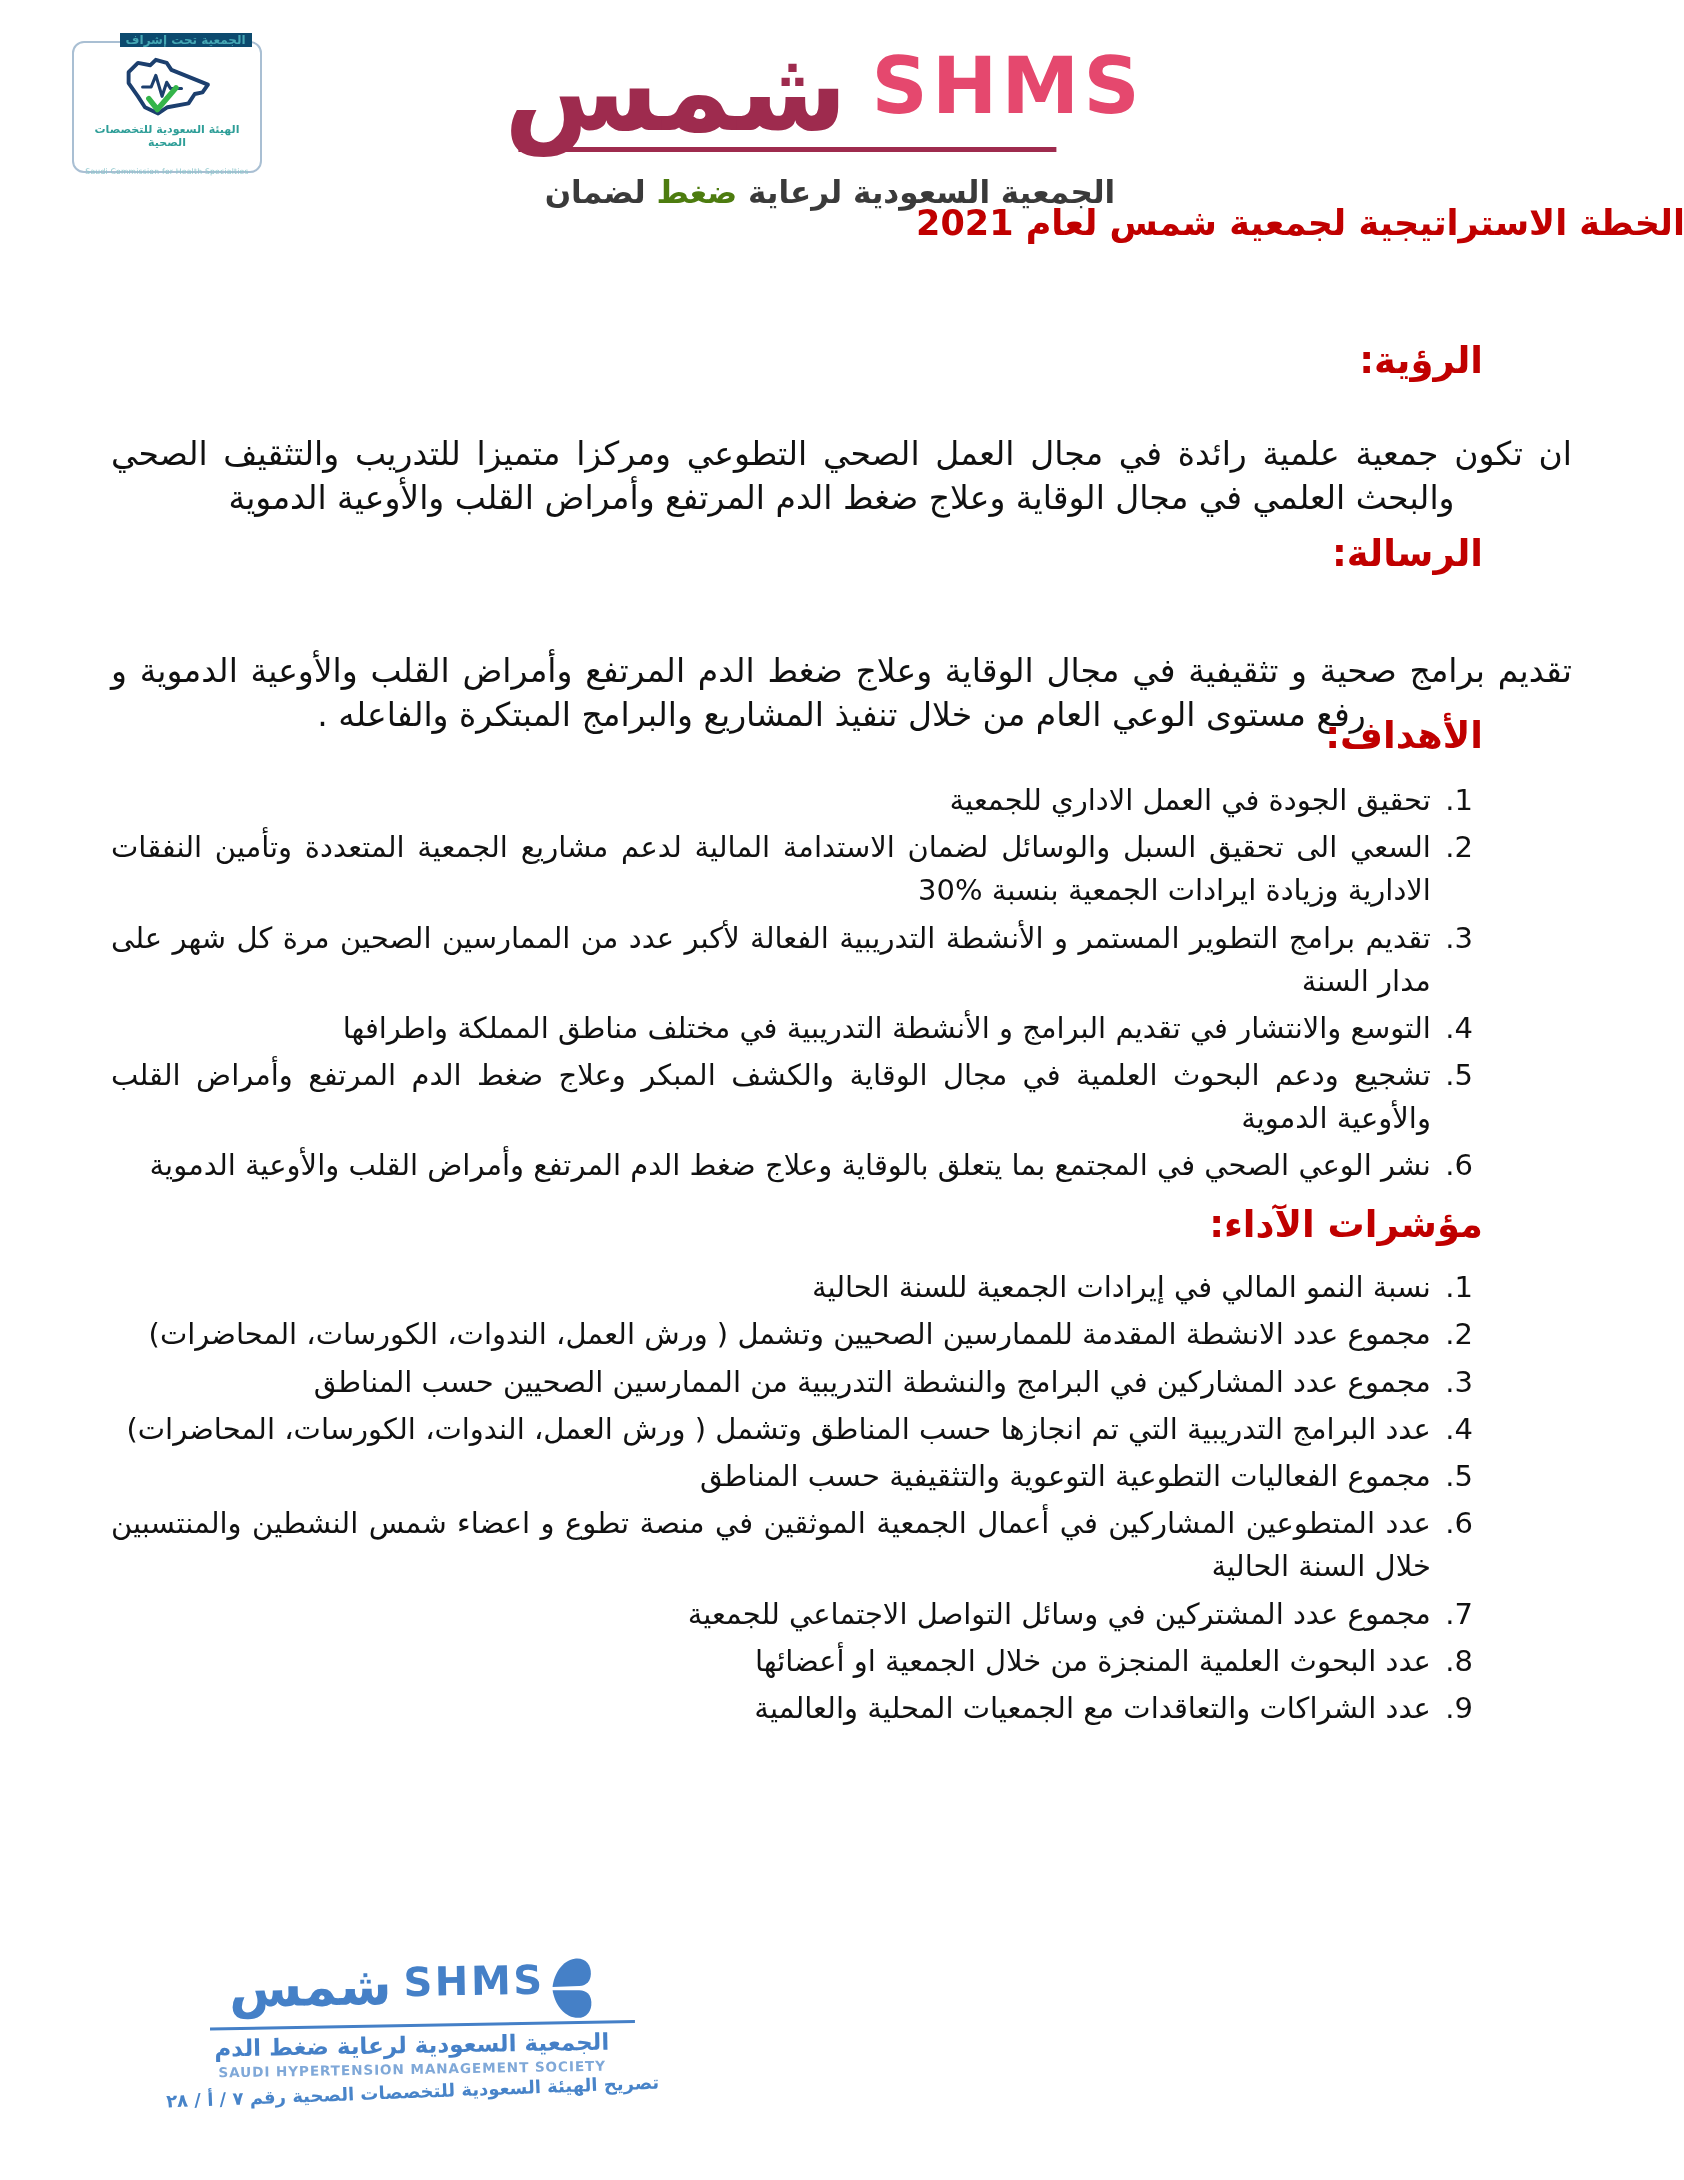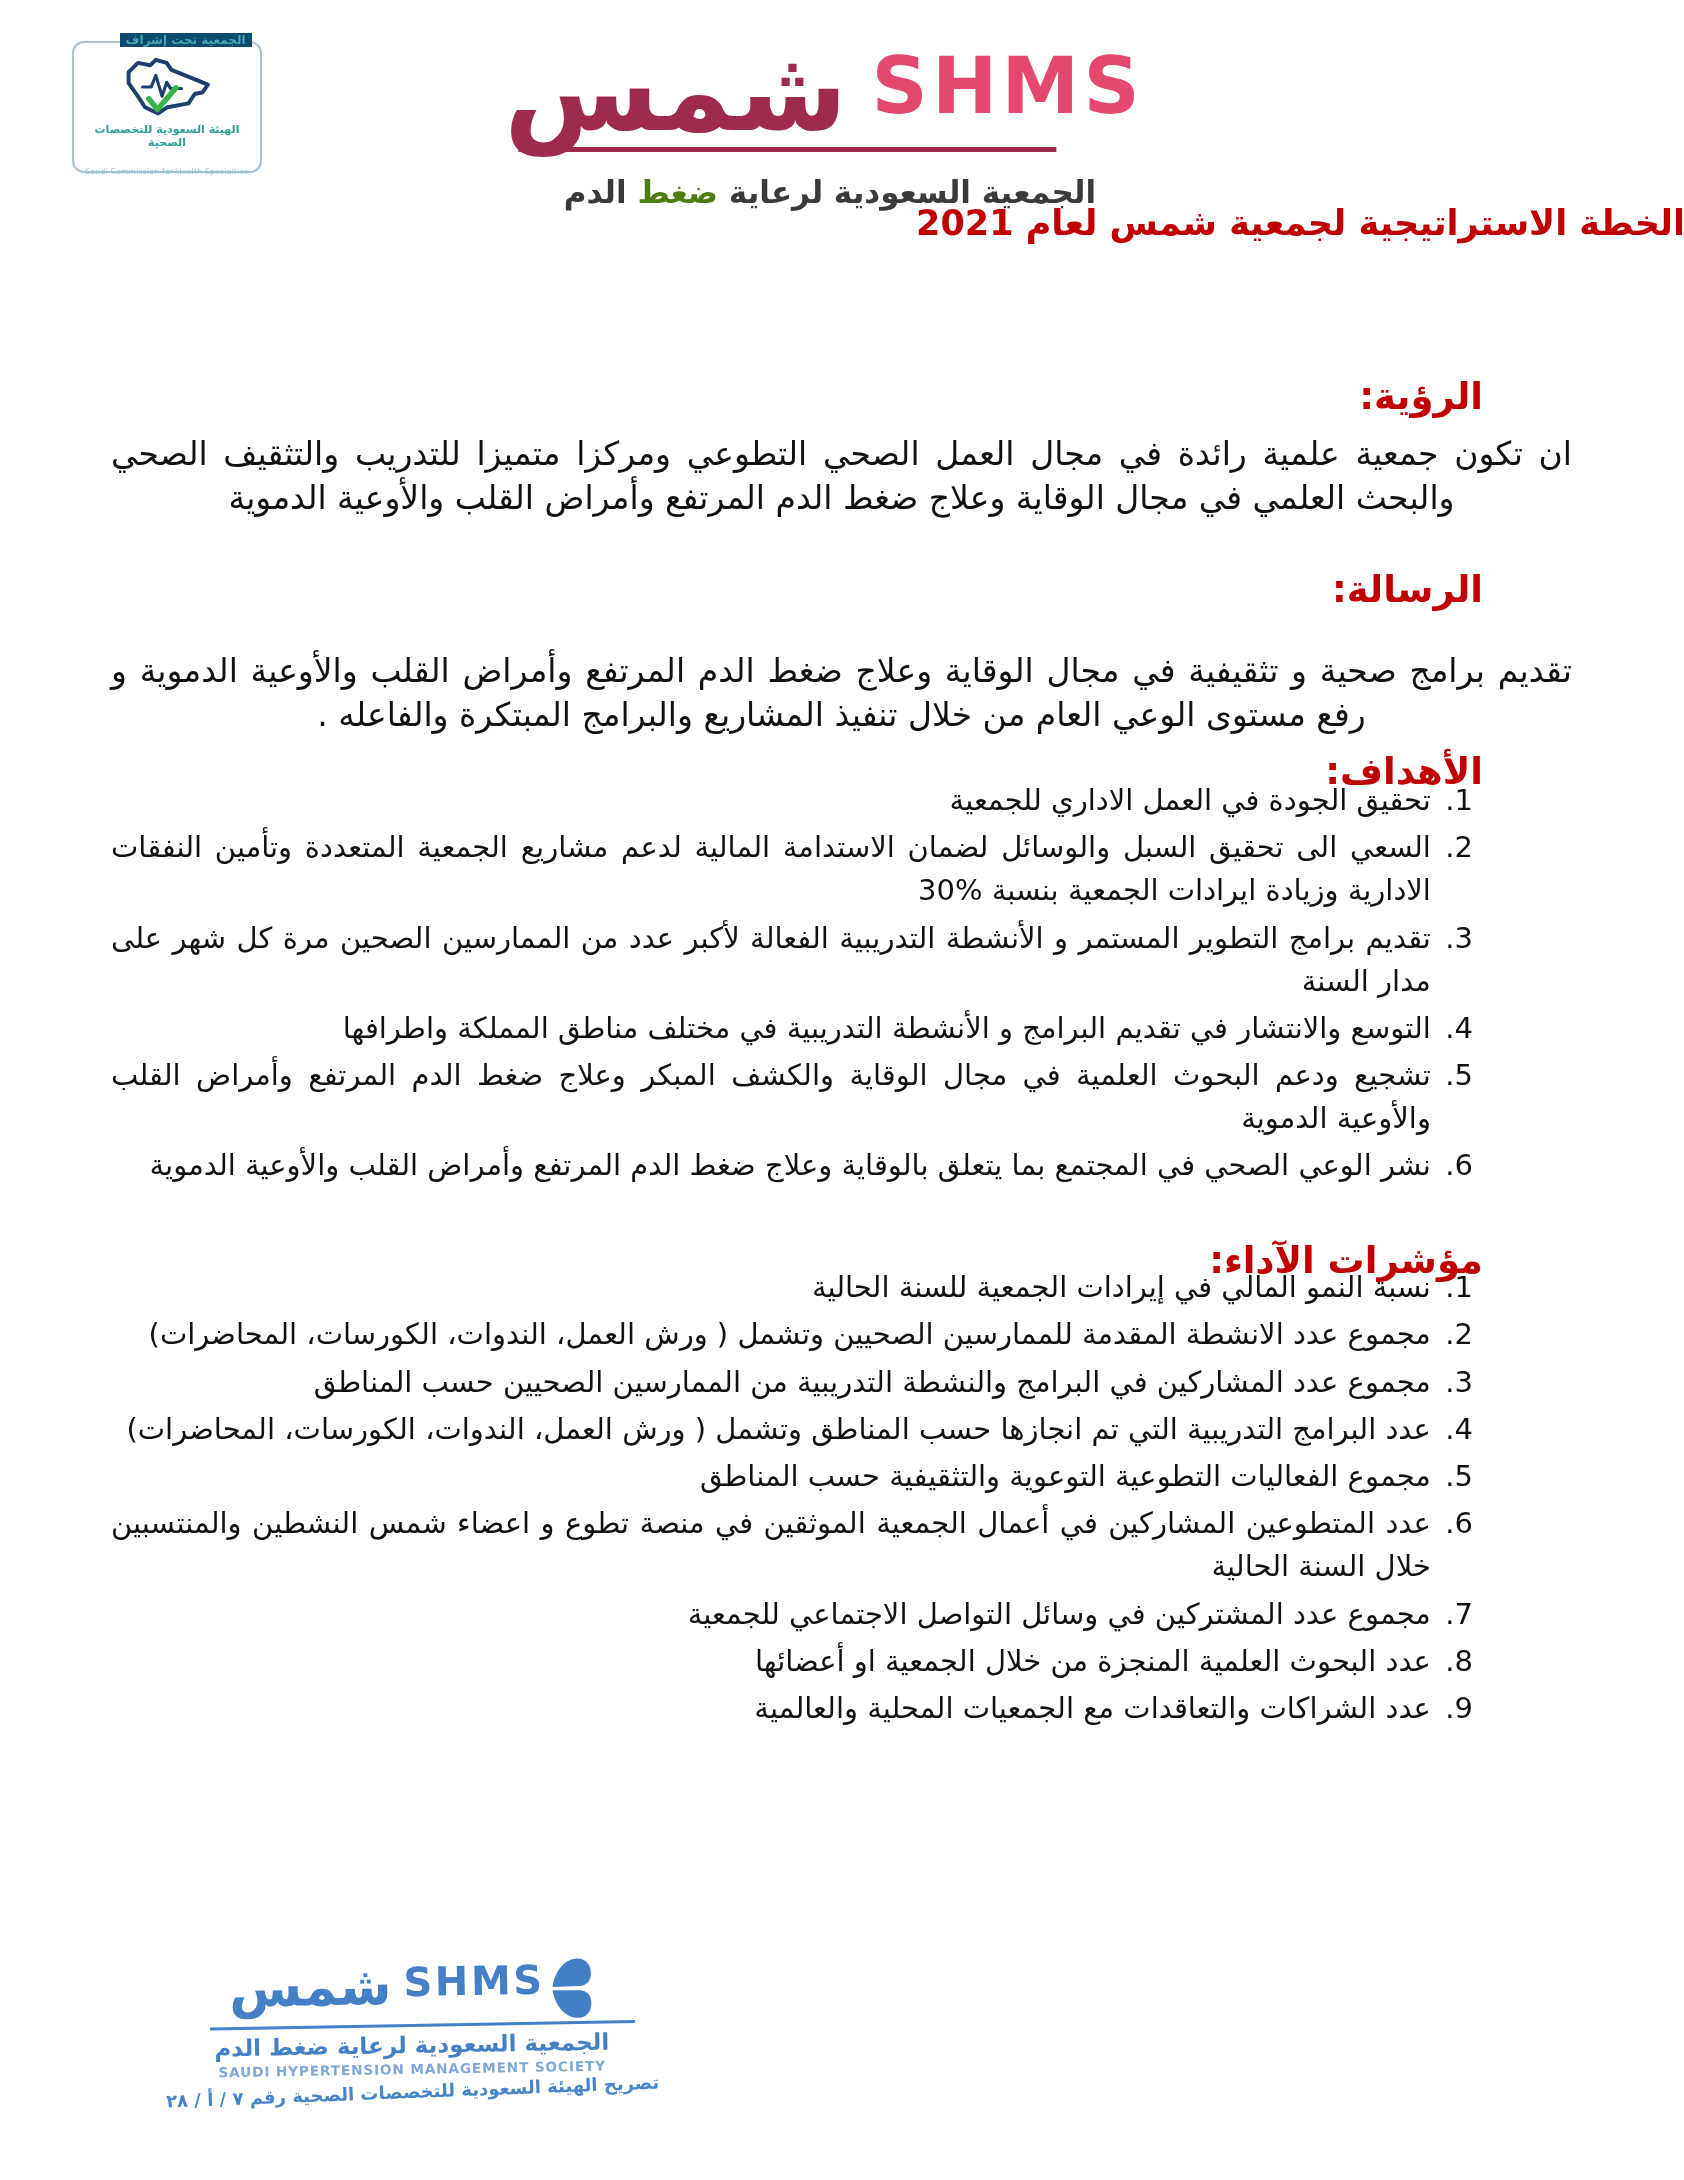--- a/index.html
+++ b/index.html
@@ -30,21 +30,21 @@
   .logo-tagline .hl{color:#4d7c0f;}
   
   .doc-title{
     position:absolute;top:203px;left:0;width:100%;text-align:right;direction:rtl;
     font-size:35px;font-weight:bold;color:#c00000;
   }
   
   .content{position:absolute;left:111px;top:0;width:1461px;direction:rtl;}
   .sec-h{
     position:absolute;right:0;left:0;padding-right:89px;
-    font-size:37px;font-weight:bold;color:#c00000;line-height:1.2;text-align:right;margin-top:36px;
+    font-size:37px;font-weight:bold;color:#c00000;line-height:1.2;text-align:right;
   }
   .para{
     position:absolute;right:0;left:0;font-size:33px;line-height:44px;
     text-align:justify;text-align-last:center;color:#111;
   }
   ol.doc-list{
     position:absolute;right:0;left:0;margin:0;padding:0 136px 0 0;
     font-size:29px;line-height:43px;color:#111;
   }
   ol.doc-list li{margin-bottom:4.3px;padding-right:5.1px;text-align:justify;}
@@ -81,21 +81,21 @@
 <div class="logo">
   <div class="logo-row">
     <span class="logo-ar">شمس</span>
     <span class="logo-latin">SHMS</span>
     <svg class="logo-heart" width="85" height="135" viewBox="0 0 100 158">
       <path d="M3,75 C7,44 27,11 58,7 C84,4 98,22 97,45 C96,62 87,73 68,74 L3,75 Z" fill="#d9537a"></path>
       <path d="M3,83 C7,114 27,147 58,151 C84,154 98,136 97,113 C96,96 87,85 68,84 L3,83 Z" fill="#a32148"></path>
     </svg>
     <div class="logo-underline"></div>
   </div>
-  <div class="logo-tagline"><span>الجمعية السعودية لرعاية </span><span class="hl">ضغط</span><span> الدم</span></div>
+  <div class="logo-tagline"><span>الجمعية السعودية لرعاية </span><span class="hl">ضغط</span><span> لضمان</span></div>
 </div>
 
 <div class="doc-title">الخطة الاستراتيجية لجمعية شمس لعام 2021</div>
 
 <div class="content">
 
   <div class="sec-h vision-h">الرؤية:</div>
   <p class="para vision-p">ان تكون  جمعية علمية رائدة في مجال العمل الصحي التطوعي ومركزا متميزا للتدريب والتثقيف الصحي والبحث العلمي في مجال الوقاية وعلاج ضغط الدم المرتفع وأمراض القلب والأوعية الدموية</p>
 
   <div class="sec-h mission-h">الرسالة:</div>

